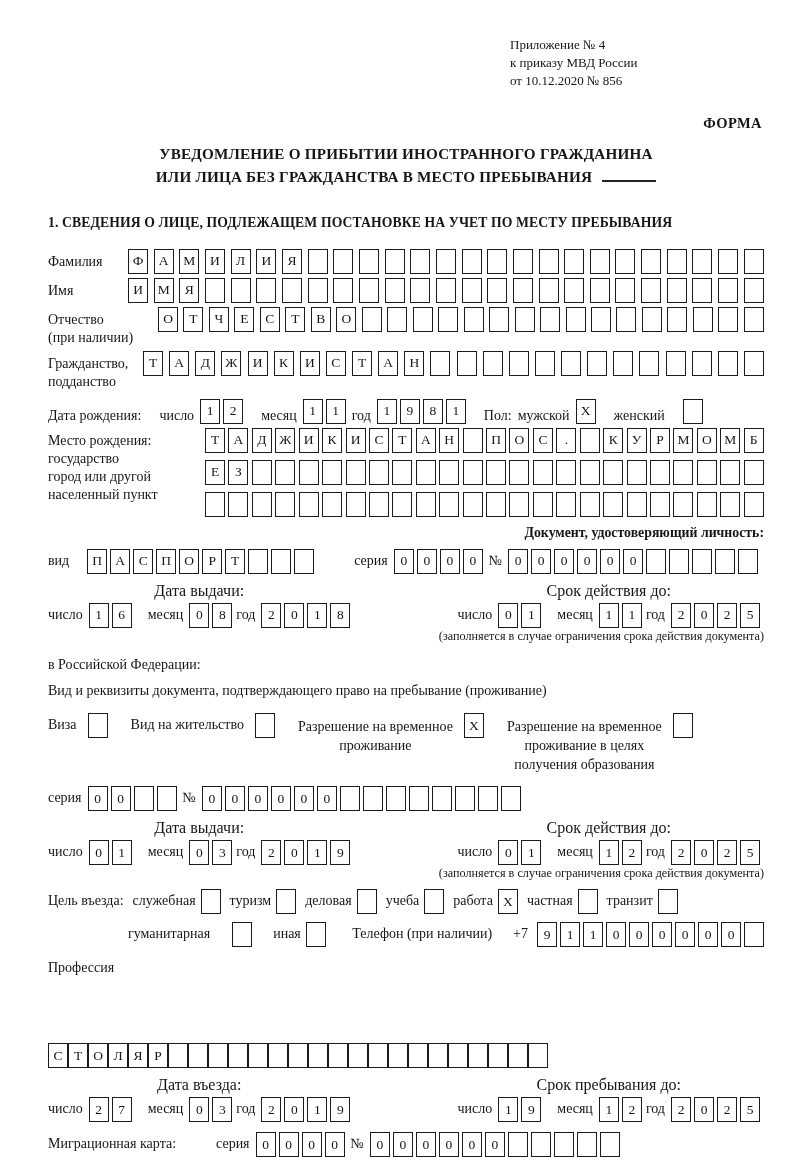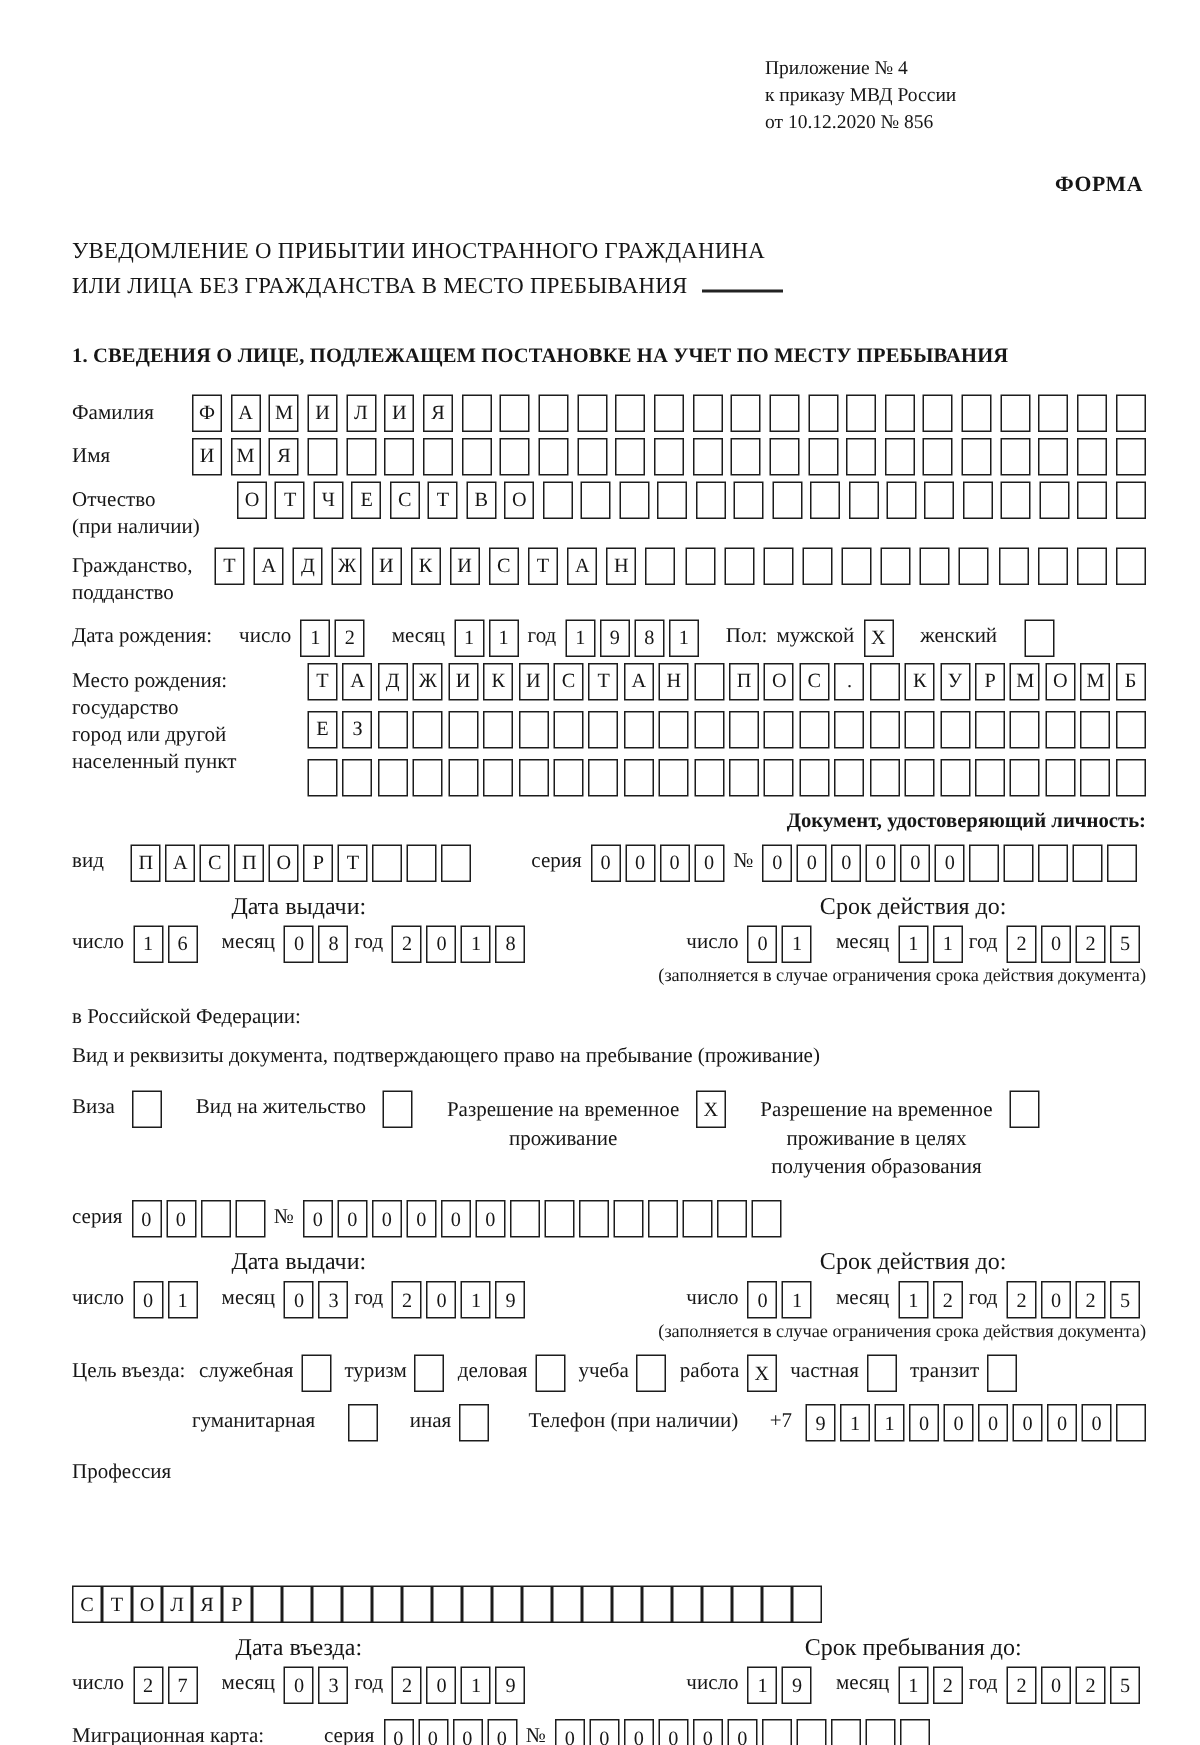--- a/index.html
+++ b/index.html
@@ -6,21 +6,21 @@
   html,body { background:#ffffff; }
   body { display:flex; justify-content:center; }
   .page {
     width:800px; min-height:1163px; background:#fff; color:#161616;
     font-family:"Liberation Serif","DejaVu Serif",serif; font-size:14px;
     padding:36px 36px 24px 48px; position:relative;
   }
   .appendix { margin-left:462px; font-size:13px; line-height:1.4; }
   .appendix .sub { font-size:12.2px; margin-top:5px; line-height:1.35; }
   .form-label { text-align:right; font-weight:700; font-size:14.5px; margin:24px 2px 2px; letter-spacing:.4px; }
-  .title { font-weight:400; font-size:15.2px; line-height:1.55; margin-top:24px; letter-spacing:.2px; }
+  .title { text-align:center; font-weight:700; font-size:15.2px; line-height:1.55; margin-top:10px; letter-spacing:.2px; }
   .blank-line { display:inline-block; width:54px; border-bottom:2px solid #222; margin-left:10px; }
   .section-heading { font-weight:700; font-size:13.7px; margin:26px 0 18px; letter-spacing:.1px; }
 
   .frow { display:flex; align-items:flex-start; margin-bottom:4px; }
   .flabel { flex:0 0 auto; line-height:18px; padding-top:4px; }
   .w-surname { flex-basis:80px; } .w-name { flex-basis:80px; }
   .w-patronymic { flex-basis:110px; } .w-citizen { flex-basis:95px; }
   .w-birthplace { flex-basis:157px; } .w-prof { flex-basis:88px; } .w-rep { flex-basis:130px; }
 
   .cells { display:flex; gap:3px; }
@@ -199,21 +199,21 @@
         <span class="cell"></span>
         <span class="cell"></span>
         <span class="cell"></span>
         <span class="cell"></span>
         <span class="cell"></span>
         <span class="cell"></span>
         <span class="cell"></span>
       </span>
   </div>
 
-  <div class="frow inline" style="margin-top:8px;">
+  <div class="frow inline" style="margin-top:8px;align-items:flex-end;">
     <span class="ilbl">Дата рождения:</span>
     <span class="ilbl gap-l">число</span>
     <span class="cells">
         <span class="cell">1</span>
         <span class="cell">2</span>
       </span>
     <span class="ilbl gap-l">месяц</span>
     <span class="cells">
         <span class="cell">1</span>
         <span class="cell">1</span>

